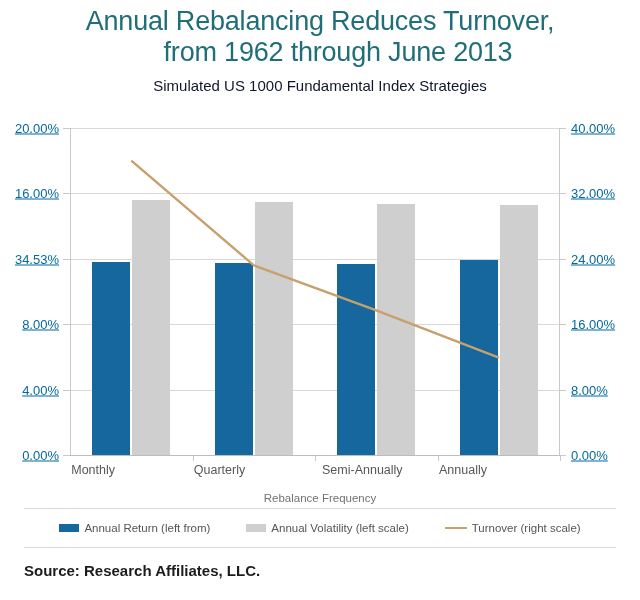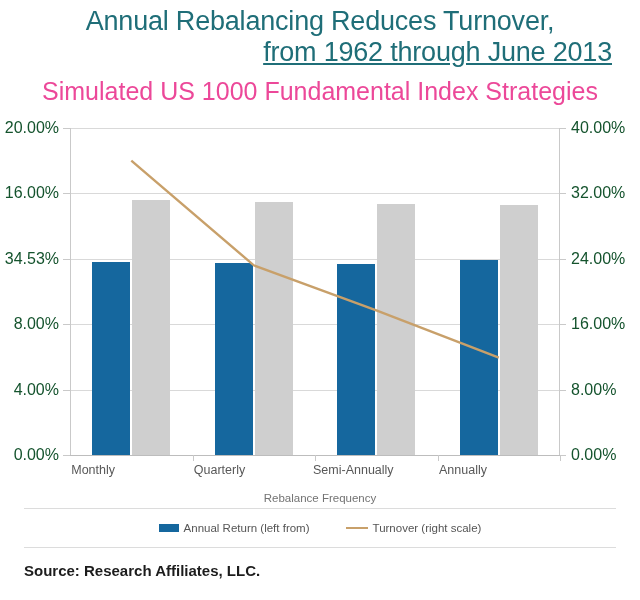--- a/index.html
+++ b/index.html
@@ -18,25 +18,25 @@
   #main-title{
     color:#1f6e78;
     font-size:27px;
     line-height:31px;
     font-weight:400;
     letter-spacing:-0.2px;
     padding:0 28px;
     text-align:center;
   }
   #main-title .l1{display:block;}
-  #main-title .l2{display:block; text-align:right; padding-left:36px;text-decoration:underline;}
+  #main-title .l2{display:block; text-align:center; padding-left:36px;}
   #subtitle{
     margin-top:9px;
-    color:#ec4899;
-    font-size:25px;
+    color:#0f172a;
+    font-size:15px;
     font-weight:400;
     text-align:center;
   }
 
   
   #chart-area{
     position:absolute;
     left:0; top:112px; width:640px; height:360px;
   }
   
@@ -57,23 +57,24 @@
     position:absolute; left:0; top:327px; width:490px; height:1px; background:#bdbdbd;
   }
   .tick{
     position:absolute; width:7px; height:1px; background:#c9c9c9;
   }
   .tick.l{left:-7px;}
   .tick.r{left:489px;}
 
   .ylabel{
     position:absolute;
-    font-size:16px;
-    color:#14532d;
+    font-size:13px;
+    color:#0369a1;
     white-space:nowrap;
+    text-decoration:underline;
   }
   .ylabel.left{ right:calc(100% + 11px); text-align:right; }
   .ylabel.right{ left:calc(100% + 11px); text-align:left; }
   .ylabel-wrap{position:absolute; left:0; width:490px; height:0;}
 
   
   .bar{
     position:absolute; bottom:0;
   }
   .bar.ret{ background:#15679e; width:38px; }
@@ -210,40 +211,44 @@
         <div class="bar ret" style="left: 267.25px; height: 191.295px;"></div>
         <div class="bar vol" style="left: 307.25px; height: 250.972px;"></div>
         <div class="bar ret" style="left: 389.75px; height: 195.382px;"></div>
         <div class="bar vol" style="left: 429.75px; height: 250.155px;"></div>
       </div>
     <div id="cats-host">
         <div class="xcat" style="left: 1.25px; width: 120px;">Monthly</div>
         <div class="xtick" style="left: 123px;"></div>
         <div class="xcat" style="left: 123.75px; width: 120px;">Quarterly</div>
         <div class="xtick" style="left: 245px;"></div>
-        <div class="xcat" style="left: 243px; width: 120px;">Semi-Annually</div>
+        <div class="xcat" style="left: 252px; width: 120px;">Semi-Annually</div>
         <div class="xtick" style="left: 368px;"></div>
         <div class="xcat" style="left: 369px; width: 120px;">Annually</div>
         <div class="xtick" style="left: 490px;"></div>
       </div>
   </div>
 
   <svg id="line-layer" viewBox="0 0 640 360" preserveAspectRatio="none">
     <polyline id="turnover-line" fill="none" stroke="#c8a06a" stroke-width="2.4" points="131.3,48.7 253.8,153.3 376.3,198.3 498.8,245.7"></polyline>
   </svg>
 
   <div id="axis-title">Rebalance Frequency</div>
 </div>
 
 <div id="legend-rule"></div>
 <div id="legend">
   <div class="legend-item">
     <span class="swatch" style="background:#15679e"></span>
     <span class="legend-label">Annual Return (left from)</span>
   </div>
   <div class="legend-item">
+    <span class="swatch" style="background:#cfcfcf"></span>
+    <span class="legend-label">Annual Volatility (left scale)</span>
+  </div>
+  <div class="legend-item">
     <span class="swatch line" style="background:#c8a06a"></span>
     <span class="legend-label">Turnover (right scale)</span>
   </div>
 </div>
 <div id="legend-rule2"></div>
 
 <div id="source">Source: Research Affiliates, LLC.</div>
 
 </body></html>

